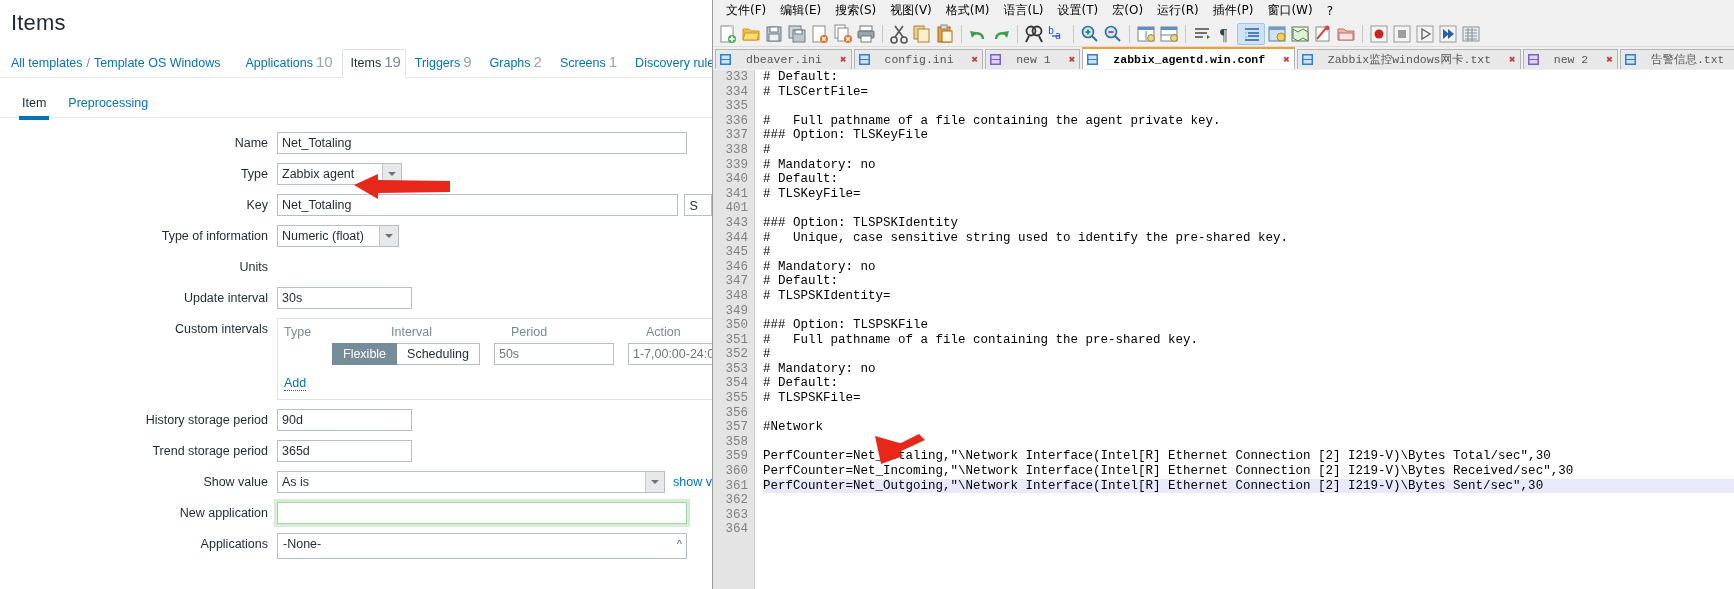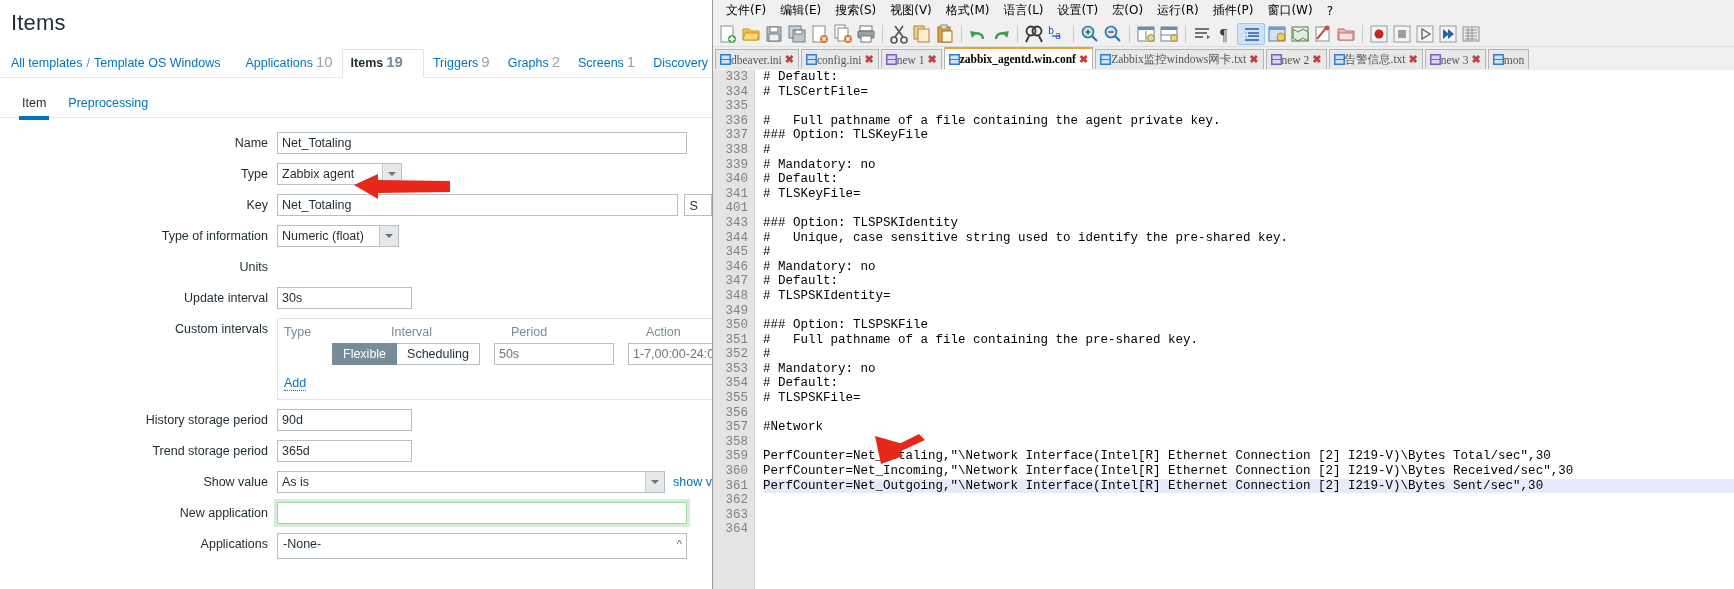--- a/index.html
+++ b/index.html
@@ -30,23 +30,22 @@
   .zbx-crumb .sep { color:#768d99; margin:0 4px; }
   .zbx-crumb a { color:#0275b8; text-decoration:none; }
   .zbx-navtabs { display:flex; align-items:flex-end; margin-left:16px; }
   .zbx-navtab {
     font-size:12.5px; color:#0275b8; padding:4px 9px 7px 9px;
     white-space:nowrap;
   }
   .zbx-navtab .cnt { color:#97a5ad; font-size:15px; margin-left:3px; }
   .zbx-navtab.selected {
     background:#fff; border:1px solid #dfe4e7; border-bottom-color:#fff;
-    border-radius:2px 2px 0 0; color:#1f2c33; padding:3px 20px 7px 8px;
+    border-radius:2px 2px 0 0; color:#1f2c33; padding:3px 4px 7px 8px;
     margin-bottom:-1px;
-    font-weight:bold;
   }
   .zbx-navtab.selected .cnt { color:#768d99; }
 
   .zbx-subtabs {
     display:flex; padding-left:11px; border-bottom:1px solid #e3e9ec;
     height:28px; align-items:flex-end; margin-top:12px;
   }
   .zbx-subtab {
     font-size:12.5px; color:#0275b8; padding:0 11px 7px 11px; position:relative;
   }
@@ -146,25 +145,25 @@
   .tb { width:22px; height:22px; position:relative; display:inline-block; }
   .tb svg { display:block; }
   .tb.sel { background:#cfe3f5; border:1px solid #9ec5e8; border-radius:2px; }
   .tbsep { width:1px; height:18px; background:#c8c8c8; margin:0 4px; }
 
   .npp-tabs {
     height:22px; background:#f0f0f0; display:flex; align-items:flex-end;
     padding-left:2px; overflow:hidden; position:relative;
   }
   .npp-tab {
-    height:20px; display:flex; align-items:center; gap:0;
+    height:20px; display:flex; align-items:center; gap:15px;
     padding:0 4px 0 4px; margin-right:2px;
     background:#e8e8e8; border:1px solid #b4b4b4; border-bottom:none;
     font-size:11.5px; color:#555;
-    font-family:Liberation Serif, serif;
+    font-family:Liberation Mono, monospace;
     white-space:nowrap; position:relative;
   }
   .npp-tab.active {
     background:#fff; color:#000; height:22px;
     border-top:2px solid #f0a030;
     font-weight:bold;
   }
   .tabico { width:11px; height:11px; flex:0 0 11px; }
   .tabclose { color:#c04040; font-size:11px; font-weight:bold; margin-left:3px; }
   .npp-tab.active .tabclose { color:#d03a3a; }

